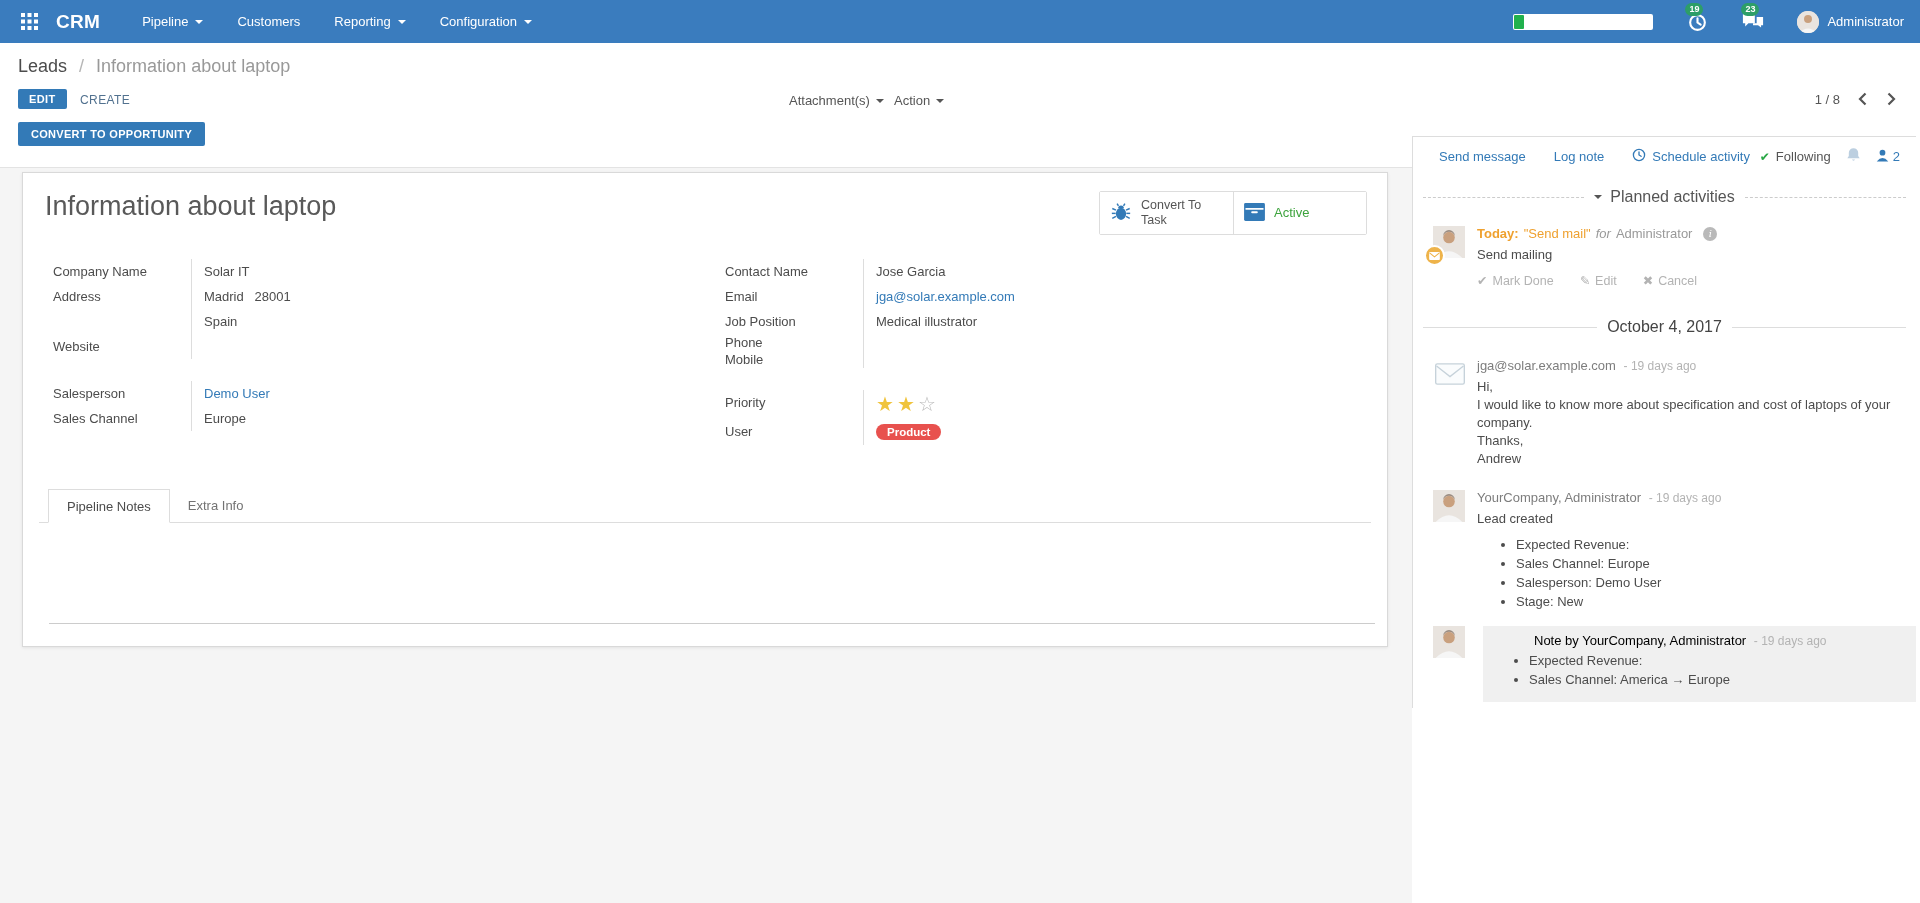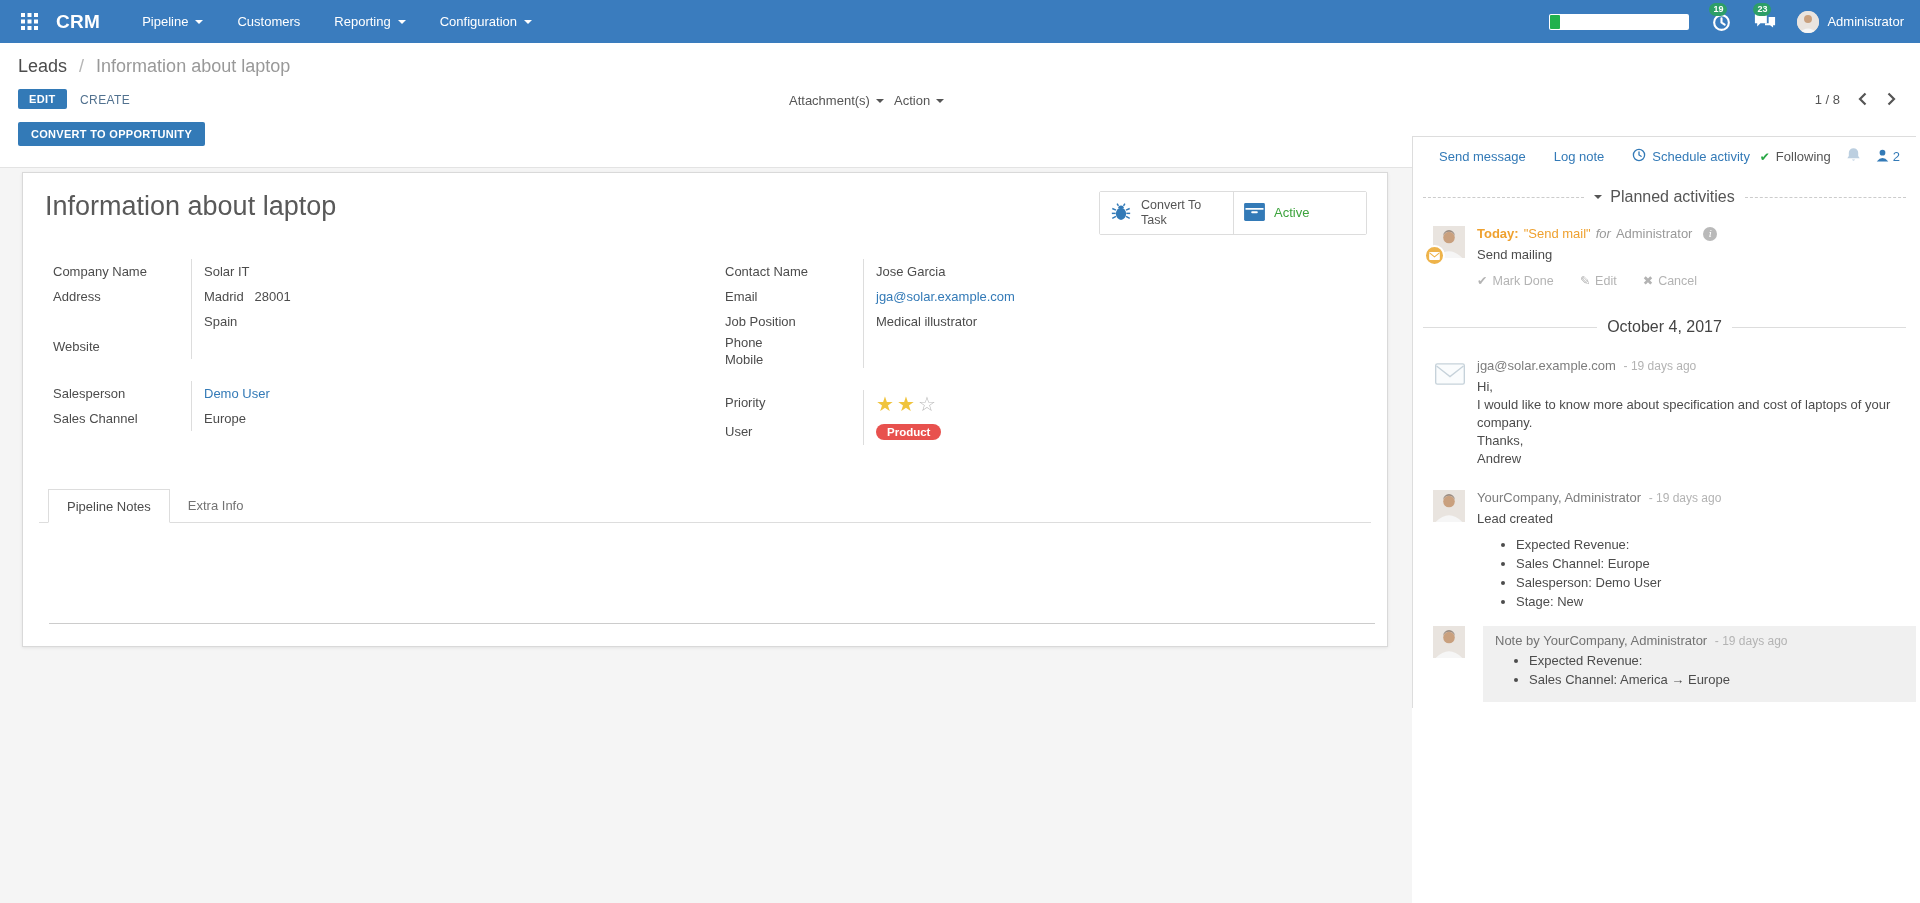--- a/index.html
+++ b/index.html
@@ -10,21 +10,21 @@
 
   
   .navbar { position:absolute; top:0; left:0; width:1920px; height:43px; background:#3a7cbe;
             display:flex; align-items:center; padding:0 16px; color:#fff; }
   .apps-btn { width:26px; height:26px; display:flex; align-items:center; justify-content:center; cursor:pointer; }
   .brand { font-size:19px; font-weight:bold; margin:0 42px 0 14px; letter-spacing:.3px; }
   .nav-menus { display:flex; align-items:center; gap:34px; font-size:13px; }
   .nav-item { display:flex; align-items:center; gap:7px; cursor:pointer; }
   .caret-w { width:0; height:0; border-left:4px solid transparent; border-right:4px solid transparent; border-top:4px solid #fff; }
   .caret-g { width:0; height:0; border-left:4px solid transparent; border-right:4px solid transparent; border-top:4px solid #555; }
-  .systray { margin-left:auto; display:flex; align-items:center; gap:20px; }
+  .systray { margin-left:auto; display:flex; align-items:center; gap:32px; }
   .progressbar { width:140px; height:16px; background:#fff; border-radius:2px; padding:1px; }
   .progressbar .fill { width:10px; height:100%; background:#21b14d; border-radius:1px; }
   .systray-icon { position:relative; display:flex; align-items:center; justify-content:center; width:24px; height:24px; cursor:pointer; }
   .badge { position:absolute; top:-7px; left:0px; background:#2d9e68; color:#fff; font-size:9px; font-weight:bold;
            padding:1px 4px; border-radius:7px; line-height:11px; }
   .user-menu { display:flex; align-items:center; gap:8px; cursor:pointer; }
   .avatar-sm { width:22px; height:22px; border-radius:50%; overflow:hidden; background:#e9e4df; }
 
   
   .control-panel { position:absolute; top:43px; left:0; width:1920px; height:79px; background:#fff; }
@@ -113,21 +113,21 @@
   .msg-avatar { width:32px; height:32px; margin-right:12px; flex-shrink:0; }
   .msg-body { flex:1; margin-right:18px; }
   .msg-head { font-size:13px; }
   .msg-author { color:#7d7d7d; cursor:pointer; }
   .msg-time { color:#b3b3b3; font-size:12px; margin-left:4px; }
   .msg-text { margin-top:5px; line-height:18px; color:#4c4c4c; }
   .msg ul { margin:10px 0 0 0; padding-left:39px; color:#4c4c4c; }
   .msg ul li { margin-bottom:5px; line-height:14px; }
   .msg.note { margin-top:12px; }
   .msg.note .msg-body { margin:0; margin-left:6px; background:#f0f0f0; padding:7px 12px 10px; }
-  .msg.note .msg-author { color:#737373; }
+  .msg.note .msg-author { color:#000000;margin-left:39px; }
   .msg.note ul { padding-left:34px; margin-top:6px; }
 </style>
 </head>
 <body>
 
 <div class="navbar">
   <div class="apps-btn">
     <svg width="17" height="17" viewBox="0 0 17 17" fill="#fff">
       <rect x="0" y="0" width="4" height="4"></rect>
         <rect x="6.5" y="0" width="4" height="4"></rect>

